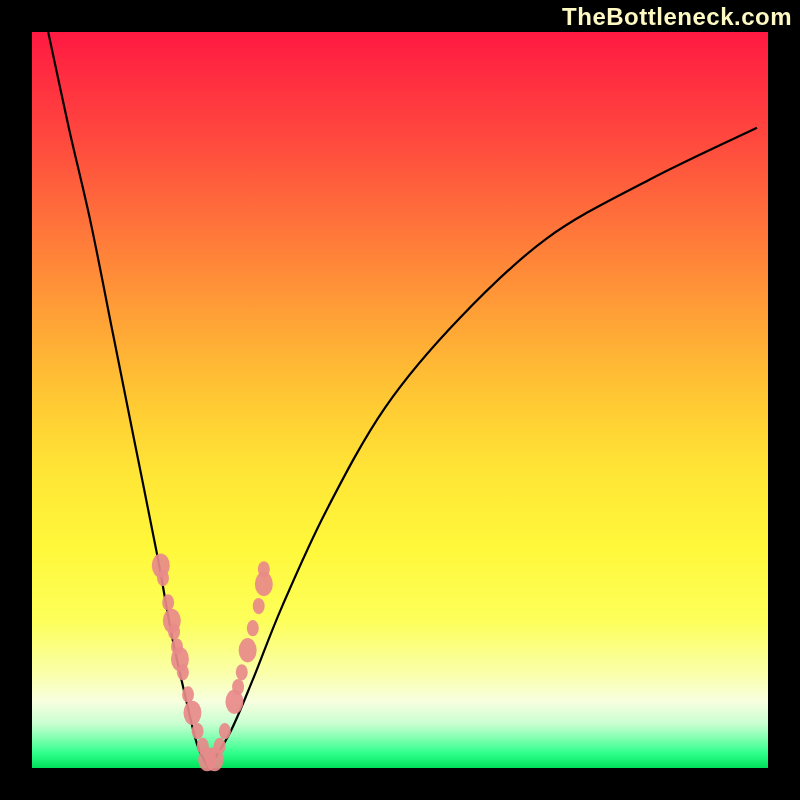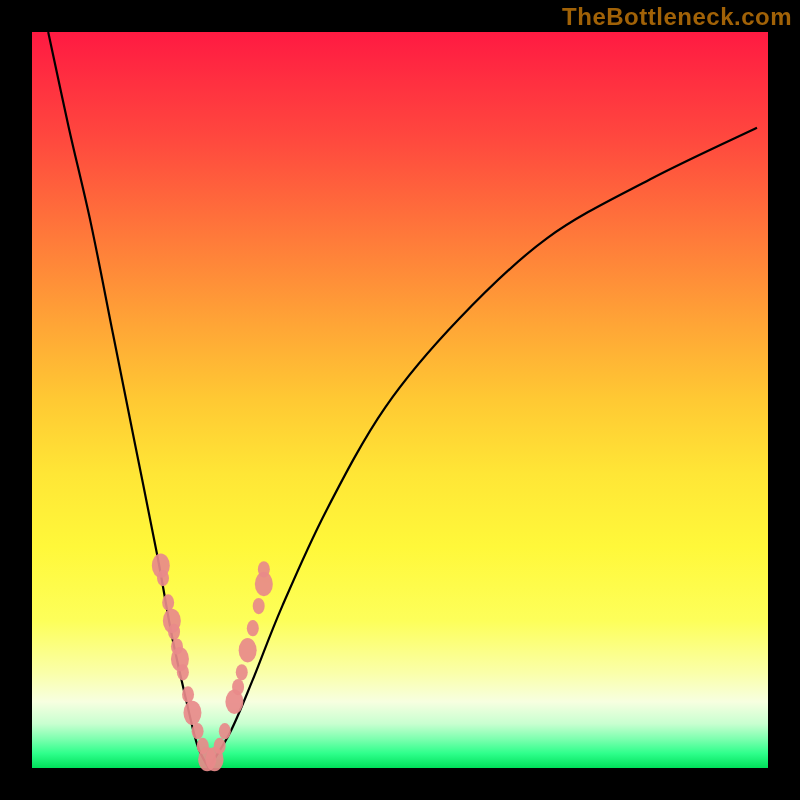--- a/index.html
+++ b/index.html
@@ -41,21 +41,21 @@
       #00e05a 100%
     );
   }
   .watermark {
     position: absolute;
     top: 3px;
     right: 8px;
     font-family: Arial, Helvetica, sans-serif;
     font-size: 24px;
     font-weight: 600;
-    color: #a16207;
+    color: #fef9c3;
     letter-spacing: 0.5px;
     user-select: none;
   }
   svg.curve {
     position: absolute;
     left: 0;
     top: 0;
     width: 736px;
     height: 736px;
     overflow: visible;

